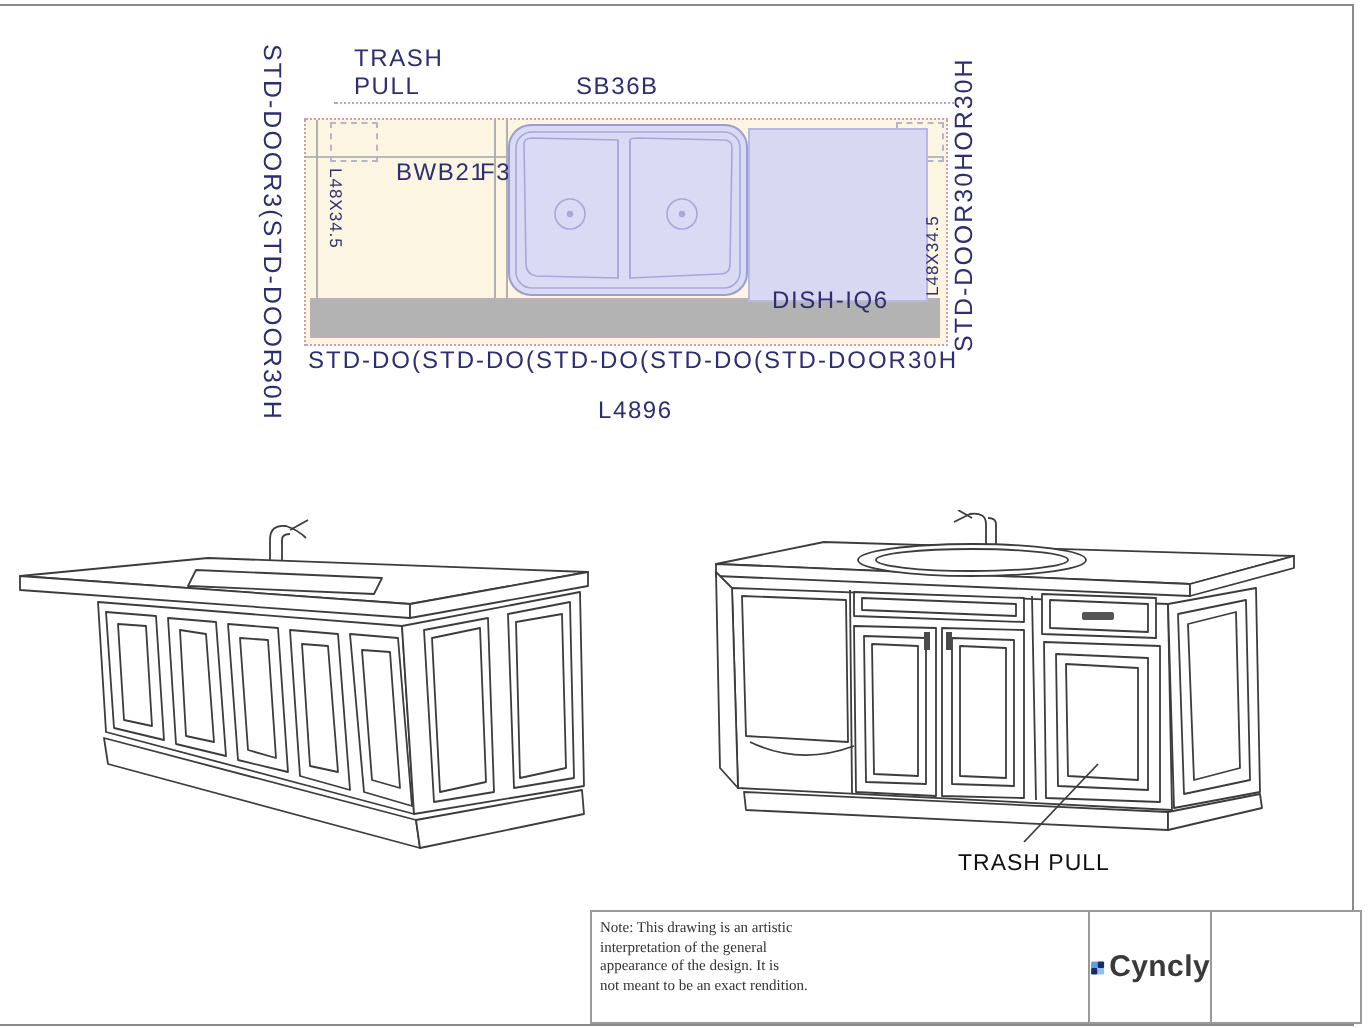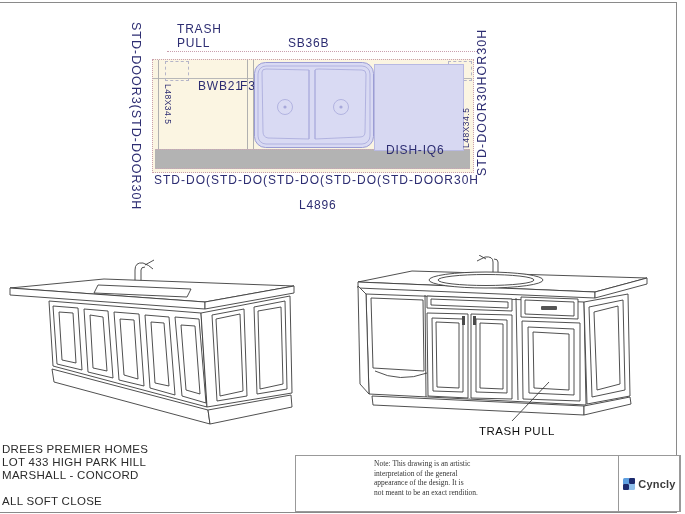--- a/index.html
+++ b/index.html
@@ -24,29 +24,29 @@
   .vert.flip{transform:rotate(180deg);}
   .smallvert{font-size:8.5px;letter-spacing:.5px;}
   .z3{z-index:3;margin-top:43px;}
   
   .disclaimer{position:absolute;left:176px;top:208px;font-size:11px;line-height:13.5px;
               color:#c05a50;white-space:pre-line;letter-spacing:.2px;}
   .titleblock{position:absolute;left:2px;top:443px;font-size:11.5px;line-height:13px;
               color:#2b2b2b;white-space:pre-line;letter-spacing:.3px;}
   
   .notebox{position:absolute;left:295px;top:455px;width:384px;height:55px;border:1px solid #999;
-           display:flex;background:#fff;justify-content:flex-end;}
+           display:flex;background:#fff;}
   .notecell{width:249px;border-right:1px solid #999;padding:3px 4px;box-sizing:border-box;
             font-family:"Liberation Serif",serif;font-size:7.5px;line-height:9.5px;color:#333;
             white-space:pre-line;}
   .logocell{width:61px;border-right:1px solid #999;display:flex;align-items:center;
             justify-content:center;gap:2px;box-sizing:border-box;}
   .datecell{flex:1;padding:2px 3px;font-family:"Liberation Serif",serif;font-size:7.5px;
             line-height:10px;color:#333;box-sizing:border-box;}
-  .wordmark{font-size:11px;font-weight:600;color:#3a3a3a;letter-spacing:.2px;}
+  .wordmark{font-size:15px;font-weight:600;color:#3a3a3a;letter-spacing:.2px;}
   .svgwrap{position:absolute;}
   svg text{font-family:"Liberation Sans",sans-serif;}
 </style>
 </head>
 <body>
 
 <div class="sheet">
   <div class="frame"></div>
 
   <div>
@@ -172,25 +172,20 @@
       <path fill="none" d="M250,57 L274,51 L276,129 L253,135 Z"></path>
 
       <path d="M28,141 L240,151 L240,160 L29,150 Z"></path>
       <path d="M240,151 L286,142 L287,149 L240,160 Z"></path>
 
       <path fill="none" d="M168,166 L205,127"></path>
     </g>
     <text x="135" y="180" font-size="11.5" fill="#111" letter-spacing="0.5">TRASH PULL</text>
   </svg>
 
-  <div class="titleblock">DREES PREMIER HOMES
-LOT 433 HIGH PARK HILL
-MARSHALL - CONCORD
-
-ALL SOFT CLOSE</div>
 
   <div class="notebox">
     <div class="notecell">Note: This drawing is an artistic
 interpretation of the general
 appearance of the design. It is
 not meant to be an exact rendition.</div>
     <div class="logocell">
       <svg width="14" height="14" viewBox="0 0 14 14">
         <path d="M1,7 L1,2.5 Q1,1 2.5,1 L7,1 L7,7 Z" fill="#5e9fe0"></path>
         <rect x="7" y="1" width="6" height="6" rx="1" fill="#1b2a6e"></rect>

